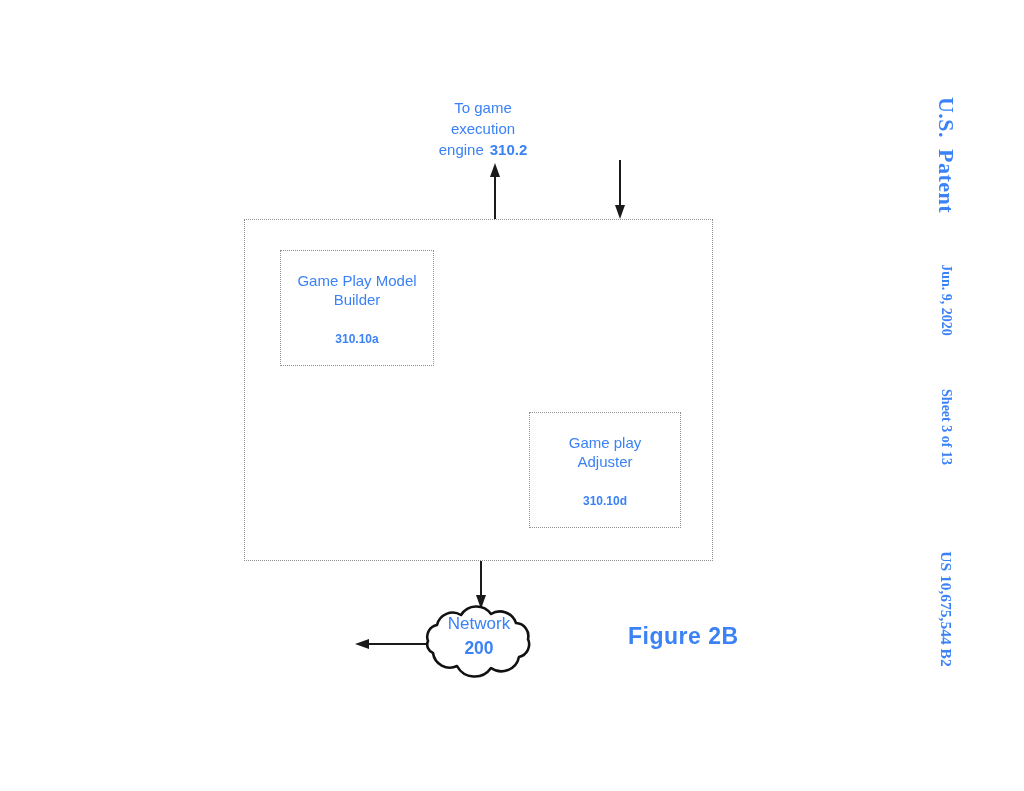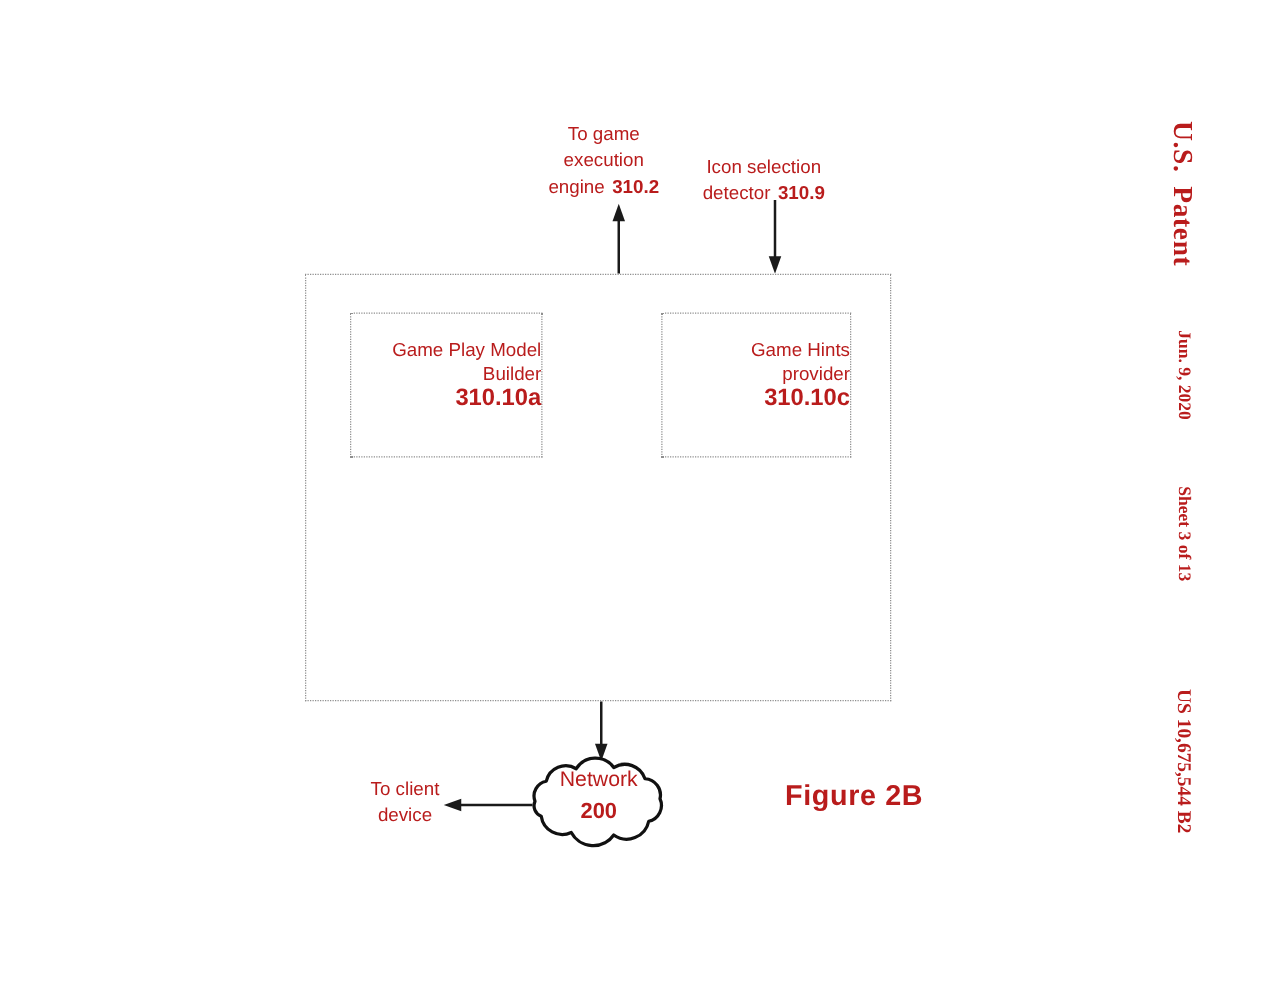--- a/index.html
+++ b/index.html
@@ -2,21 +2,21 @@
 <html><head>
 <meta charset="utf-8">
 <style>
   html, body { margin: 0; padding: 0; background: #ffffff; }
   .page {
     position: relative;
     width: 1024px;
     height: 791px;
     background: #ffffff;
     font-family: "Liberation Sans", sans-serif;
-    color: #b91c1c;
+    color: #3b82f6;
     overflow: hidden;
   }
   .abs { position: absolute; }
   .center { text-align: center; }
   .bold { font-weight: bold; }
   .lbl { font-size: 15px; line-height: 21px; }
   
   .evaluator-box {
     left: 244px; top: 219px; width: 469px; height: 342px;
     border: 1px dotted #8f8f8f;
@@ -24,26 +24,26 @@
     background: #ffffff;
   }
   .evaluator-label {
     left: 248px; top: 197px; font-size: 15.5px; white-space: nowrap;
   }
   .evaluator-label .ref { margin-left: 16px; }
   
   .module {
     border: 1px dotted #8f8f8f;
     box-sizing: border-box;
-    display: flex; flex-direction: column; align-items: flex-end;
+    display: flex; flex-direction: column; align-items: center;
     padding-top: 20px;
     font-size: 15px; line-height: 19px; text-align: center;
     background: #ffffff;
   }
-  .module .ref { font-weight: bold; font-size: 19px; }
+  .module .ref { font-weight: bold; margin-top: 21px; font-size: 12px; }
   .mod-a { left: 280px; top: 250px; width: 154px; height: 116px; }
   .mod-c { left: 529px; top: 250px; width: 152px; height: 116px; }
   .mod-b { left: 280px; top: 412px; width: 154px; height: 116px; }
   .mod-d { left: 529px; top: 412px; width: 152px; height: 116px; }
   
   .engine-label { left: 420px; top: 97px; width: 126px; }
   .detector-label { left: 543px; top: 123px; width: 136px; }
   .client-label { left: 281px; top: 621px; width: 86px; }
   .ref-inline { margin-left: 6px; }
   
@@ -99,46 +99,38 @@
          A 17 17 0 0 1 433 653
          A 9 9 0 0 1 428 641 Z" fill="#ffffff" stroke="#111111" stroke-width="2.6" stroke-linejoin="round"></path>
   </svg>
 
   <div class="abs lbl center engine-label">
     <div>To game</div>
     <div>execution</div>
     <div><span>engine</span><span class="bold ref-inline">310.2</span></div>
   </div>
 
-  <div class="abs lbl center detector-label">
-    <div>Icon selection</div>
-    <div><span>detector</span><span class="bold ref-inline">310.9</span></div>
-  </div>
 
 
   <div class="abs evaluator-box"></div>
 
   <div class="abs module mod-a">
     <div>Game Play Model</div>
     <div>Builder</div>
     <div class="ref">310.10a</div>
   </div>
 
-  <div class="abs module mod-c">
-    <div>Game Hints</div>
-    <div>provider</div>
-    <div class="ref">310.10c</div>
+
+
+  <div class="abs module mod-d">
+    <div>Game play</div>
+    <div>Adjuster</div>
+    <div class="ref">310.10d</div>
   </div>
 
-
-
-  <div class="abs lbl center client-label">
-    <div>To client</div>
-    <div>device</div>
-  </div>
 
   <div class="abs center network-name">Network</div>
   <div class="abs center network-ref">200</div>
 
   <div class="abs figure-label">Figure 2B</div>
 
   <div class="abs side side-title">U.S. Patent</div>
   <div class="abs side side-date">Jun. 9, 2020</div>
   <div class="abs side side-sheet">Sheet 3 of 13</div>
   <div class="abs side side-number">US 10,675,544 B2</div>

